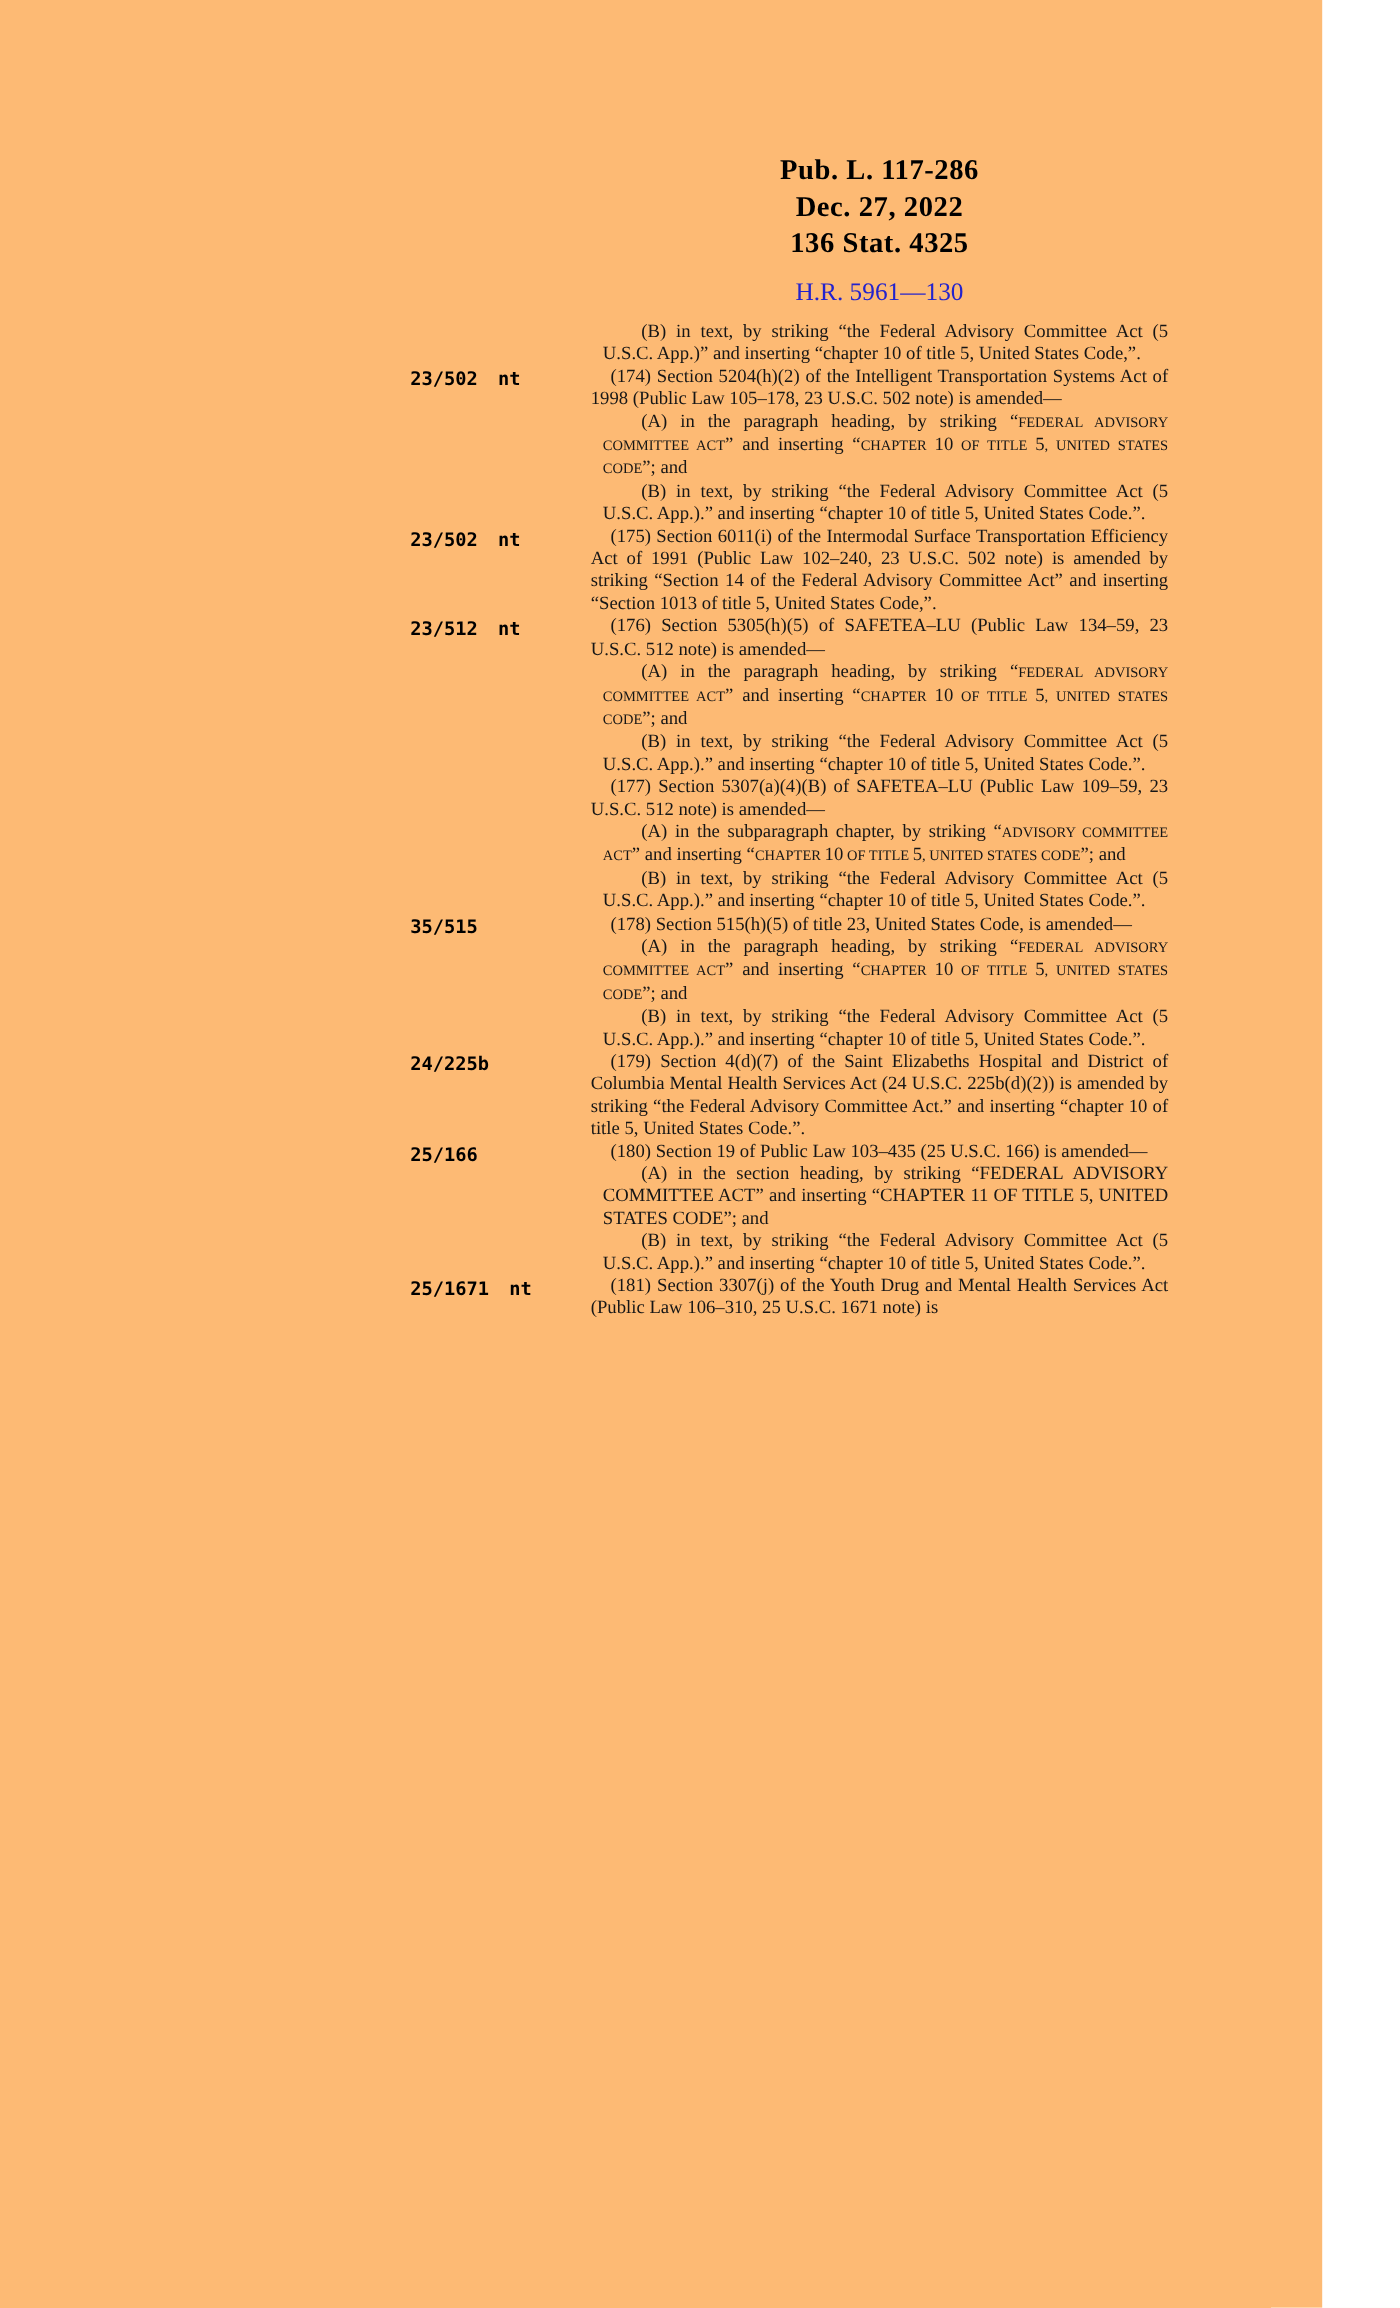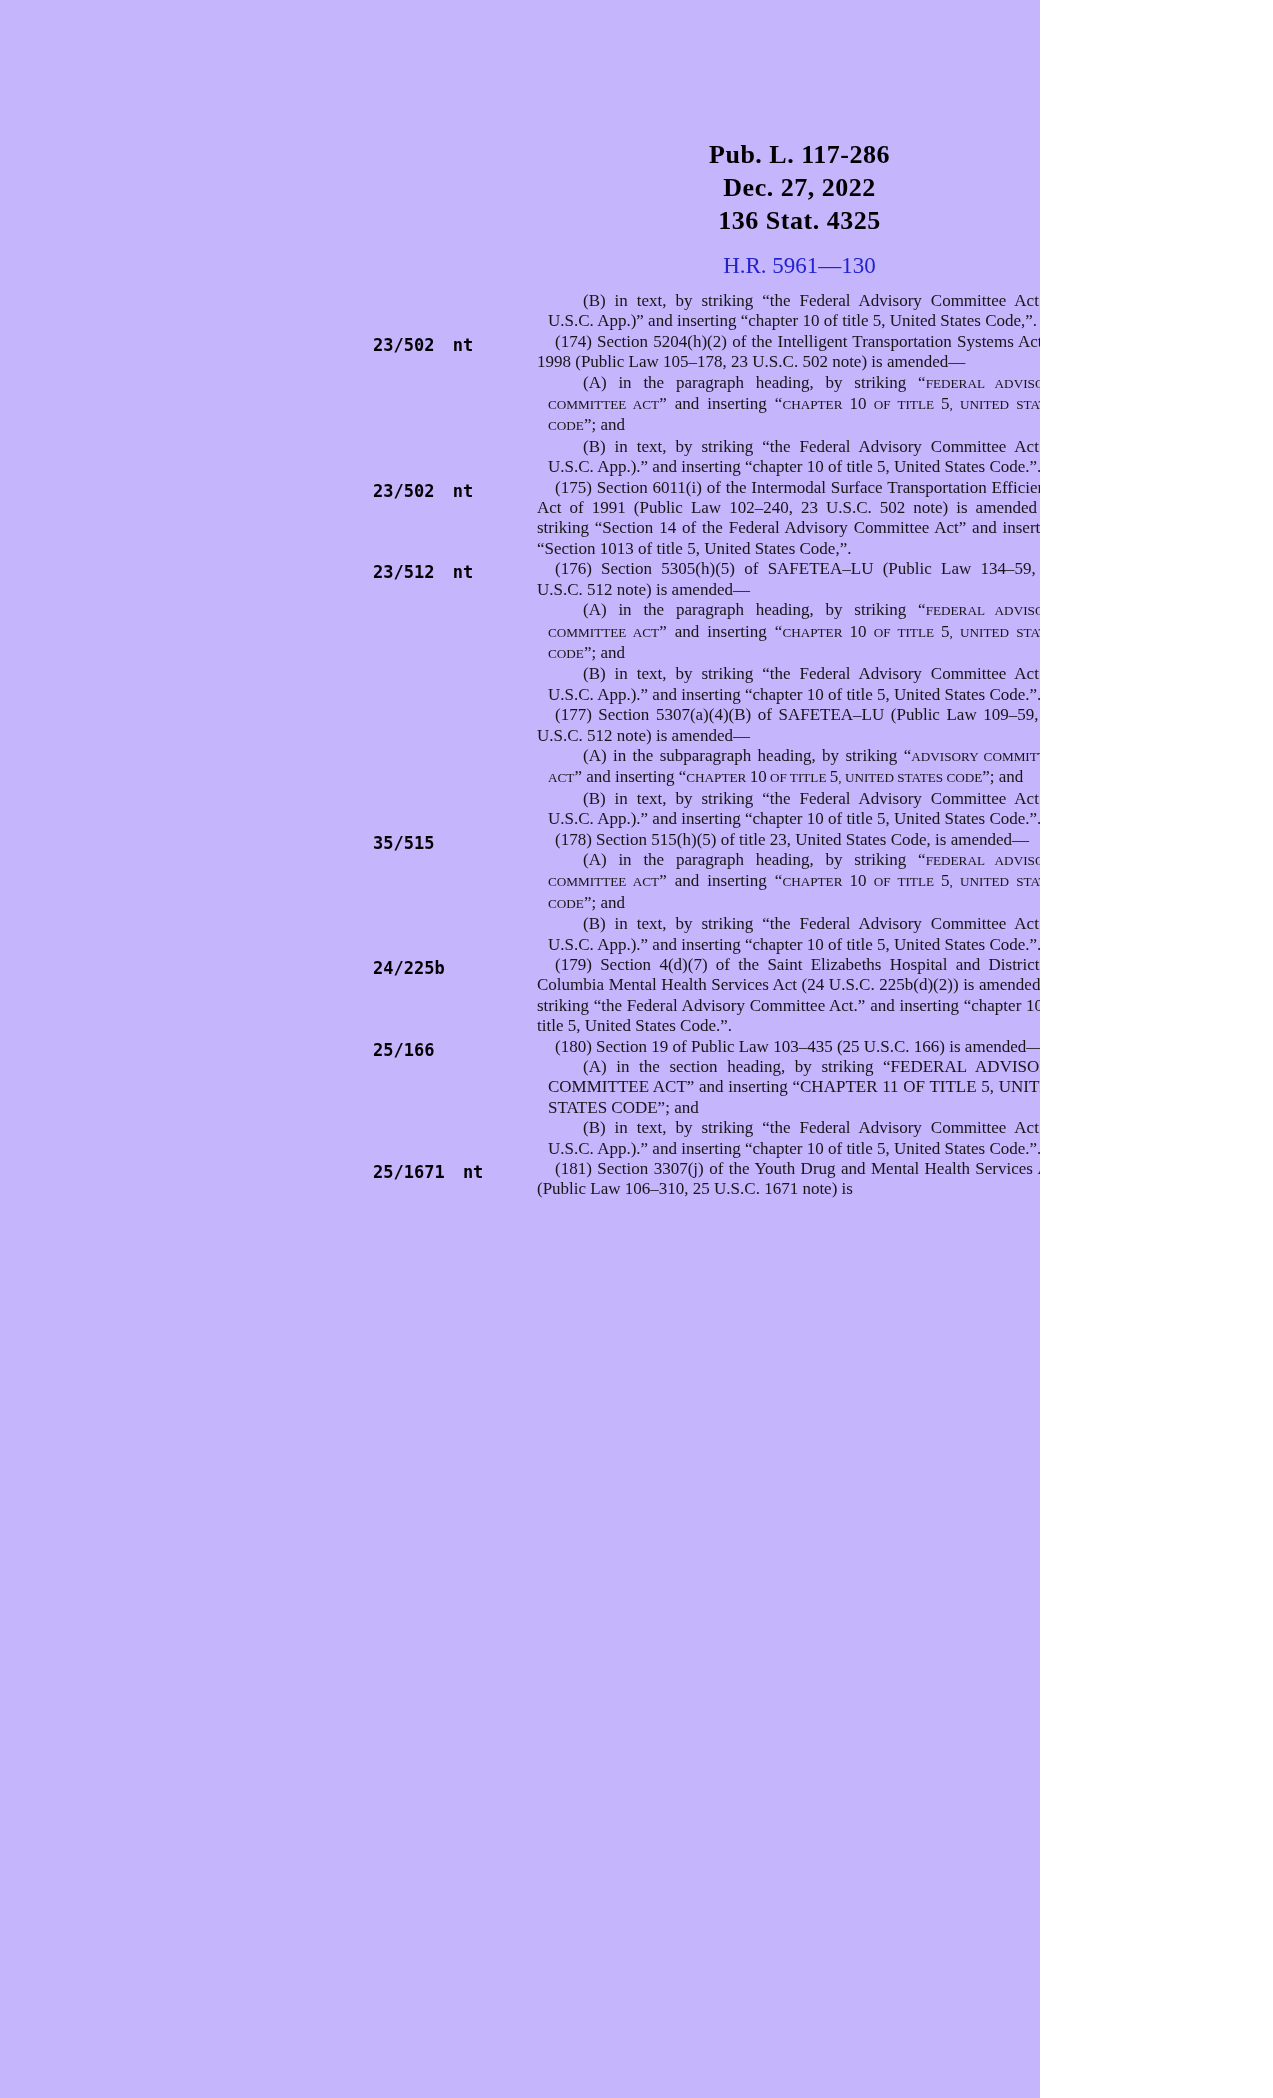--- a/index.html
+++ b/index.html
@@ -1,20 +1,20 @@
 <!DOCTYPE html>
 <html><head>
 <meta charset="utf-8">
 <style>
   html,body{margin:0;padding:0;background:#ffffff;}
   .page{
     position:relative;
-    width:1040px;
+    width:1202px;
     height:2098px;
-    background:#c4b5fd;
+    background:#fdba74;
     overflow:hidden;
     font-family:"Liberation Serif","DejaVu Serif",serif;
   }
   .doc-header{
     position:absolute;
     left:537px;
     top:138px;
     width:525px;
     text-align:center;
     color:#000;
@@ -82,21 +82,21 @@
     <div>
         <div class="para sub"><span><span>(B) in text, by striking “the Federal Advisory Committee Act (5 U.S.C. App.)” and inserting “chapter 10 of title 5, United States Code,”.</span></span></div>
         <div class="para main"><span class="margin-note">23/502 nt</span><span><span>(174) Section 5204(h)(2) of the Intelligent Transportation Systems Act of 1998 (Public Law 105–178, 23 U.S.C. 502 note) is amended—</span></span></div>
         <div class="para sub"><span><span>(A) in the paragraph heading, by striking “</span><span class="sc">FEDERAL ADVISORY COMMITTEE ACT</span><span>” and inserting “</span><span class="sc">CHAPTER </span><span>10</span><span class="sc"> OF TITLE </span><span>5</span><span class="sc">, UNITED STATES CODE</span><span>”; and</span></span></div>
         <div class="para sub"><span><span>(B) in text, by striking “the Federal Advisory Committee Act (5 U.S.C. App.).” and inserting “chapter 10 of title 5, United States Code.”.</span></span></div>
         <div class="para main"><span class="margin-note">23/502 nt</span><span><span>(175) Section 6011(i) of the Intermodal Surface Transportation Efficiency Act of 1991 (Public Law 102–240, 23 U.S.C. 502 note) is amended by striking “Section 14 of the Federal Advisory Committee Act” and inserting “Section 1013 of title 5, United States Code,”.</span></span></div>
         <div class="para main"><span class="margin-note">23/512 nt</span><span><span>(176) Section 5305(h)(5) of SAFETEA–LU (Public Law 134–59, 23 U.S.C. 512 note) is amended—</span></span></div>
         <div class="para sub"><span><span>(A) in the paragraph heading, by striking “</span><span class="sc">FEDERAL ADVISORY COMMITTEE ACT</span><span>” and inserting “</span><span class="sc">CHAPTER </span><span>10</span><span class="sc"> OF TITLE </span><span>5</span><span class="sc">, UNITED STATES CODE</span><span>”; and</span></span></div>
         <div class="para sub"><span><span>(B) in text, by striking “the Federal Advisory Committee Act (5 U.S.C. App.).” and inserting “chapter 10 of title 5, United States Code.”.</span></span></div>
         <div class="para main"><span><span>(177) Section 5307(a)(4)(B) of SAFETEA–LU (Public Law 109–59, 23 U.S.C. 512 note) is amended—</span></span></div>
-        <div class="para sub"><span><span>(A) in the subparagraph heading, by striking “</span><span class="sc">ADVISORY COMMITTEE ACT</span><span>” and inserting “</span><span class="sc">CHAPTER </span><span>10</span><span class="sc"> OF TITLE </span><span>5</span><span class="sc">, UNITED STATES CODE</span><span>”; and</span></span></div>
+        <div class="para sub"><span><span>(A) in the subparagraph chapter, by striking “</span><span class="sc">ADVISORY COMMITTEE ACT</span><span>” and inserting “</span><span class="sc">CHAPTER </span><span>10</span><span class="sc"> OF TITLE </span><span>5</span><span class="sc">, UNITED STATES CODE</span><span>”; and</span></span></div>
         <div class="para sub"><span><span>(B) in text, by striking “the Federal Advisory Committee Act (5 U.S.C. App.).” and inserting “chapter 10 of title 5, United States Code.”.</span></span></div>
         <div class="para main"><span class="margin-note">35/515</span><span><span>(178) Section 515(h)(5) of title 23, United States Code, is amended—</span></span></div>
         <div class="para sub"><span><span>(A) in the paragraph heading, by striking “</span><span class="sc">FEDERAL ADVISORY COMMITTEE ACT</span><span>” and inserting “</span><span class="sc">CHAPTER </span><span>10</span><span class="sc"> OF TITLE </span><span>5</span><span class="sc">, UNITED STATES CODE</span><span>”; and</span></span></div>
         <div class="para sub"><span><span>(B) in text, by striking “the Federal Advisory Committee Act (5 U.S.C. App.).” and inserting “chapter 10 of title 5, United States Code.”.</span></span></div>
         <div class="para main"><span class="margin-note">24/225b</span><span><span>(179) Section 4(d)(7) of the Saint Elizabeths Hospital and District of Columbia Mental Health Services Act (24 U.S.C. 225b(d)(2)) is amended by striking “the Federal Advisory Committee Act.” and inserting “chapter 10 of title 5, United States Code.”.</span></span></div>
         <div class="para main"><span class="margin-note">25/166</span><span><span>(180) Section 19 of Public Law 103–435 (25 U.S.C. 166) is amended—</span></span></div>
         <div class="para sub"><span><span>(A) in the section heading, by striking “FEDERAL ADVISORY COMMITTEE ACT” and inserting “CHAPTER 11 OF TITLE 5, UNITED STATES CODE”; and</span></span></div>
         <div class="para sub"><span><span>(B) in text, by striking “the Federal Advisory Committee Act (5 U.S.C. App.).” and inserting “chapter 10 of title 5, United States Code.”.</span></span></div>
         <div class="para main"><span class="margin-note">25/1671 nt</span><span><span>(181) Section 3307(j) of the Youth Drug and Mental Health Services Act (Public Law 106–310, 25 U.S.C. 1671 note) is</span></span></div>
       </div>

